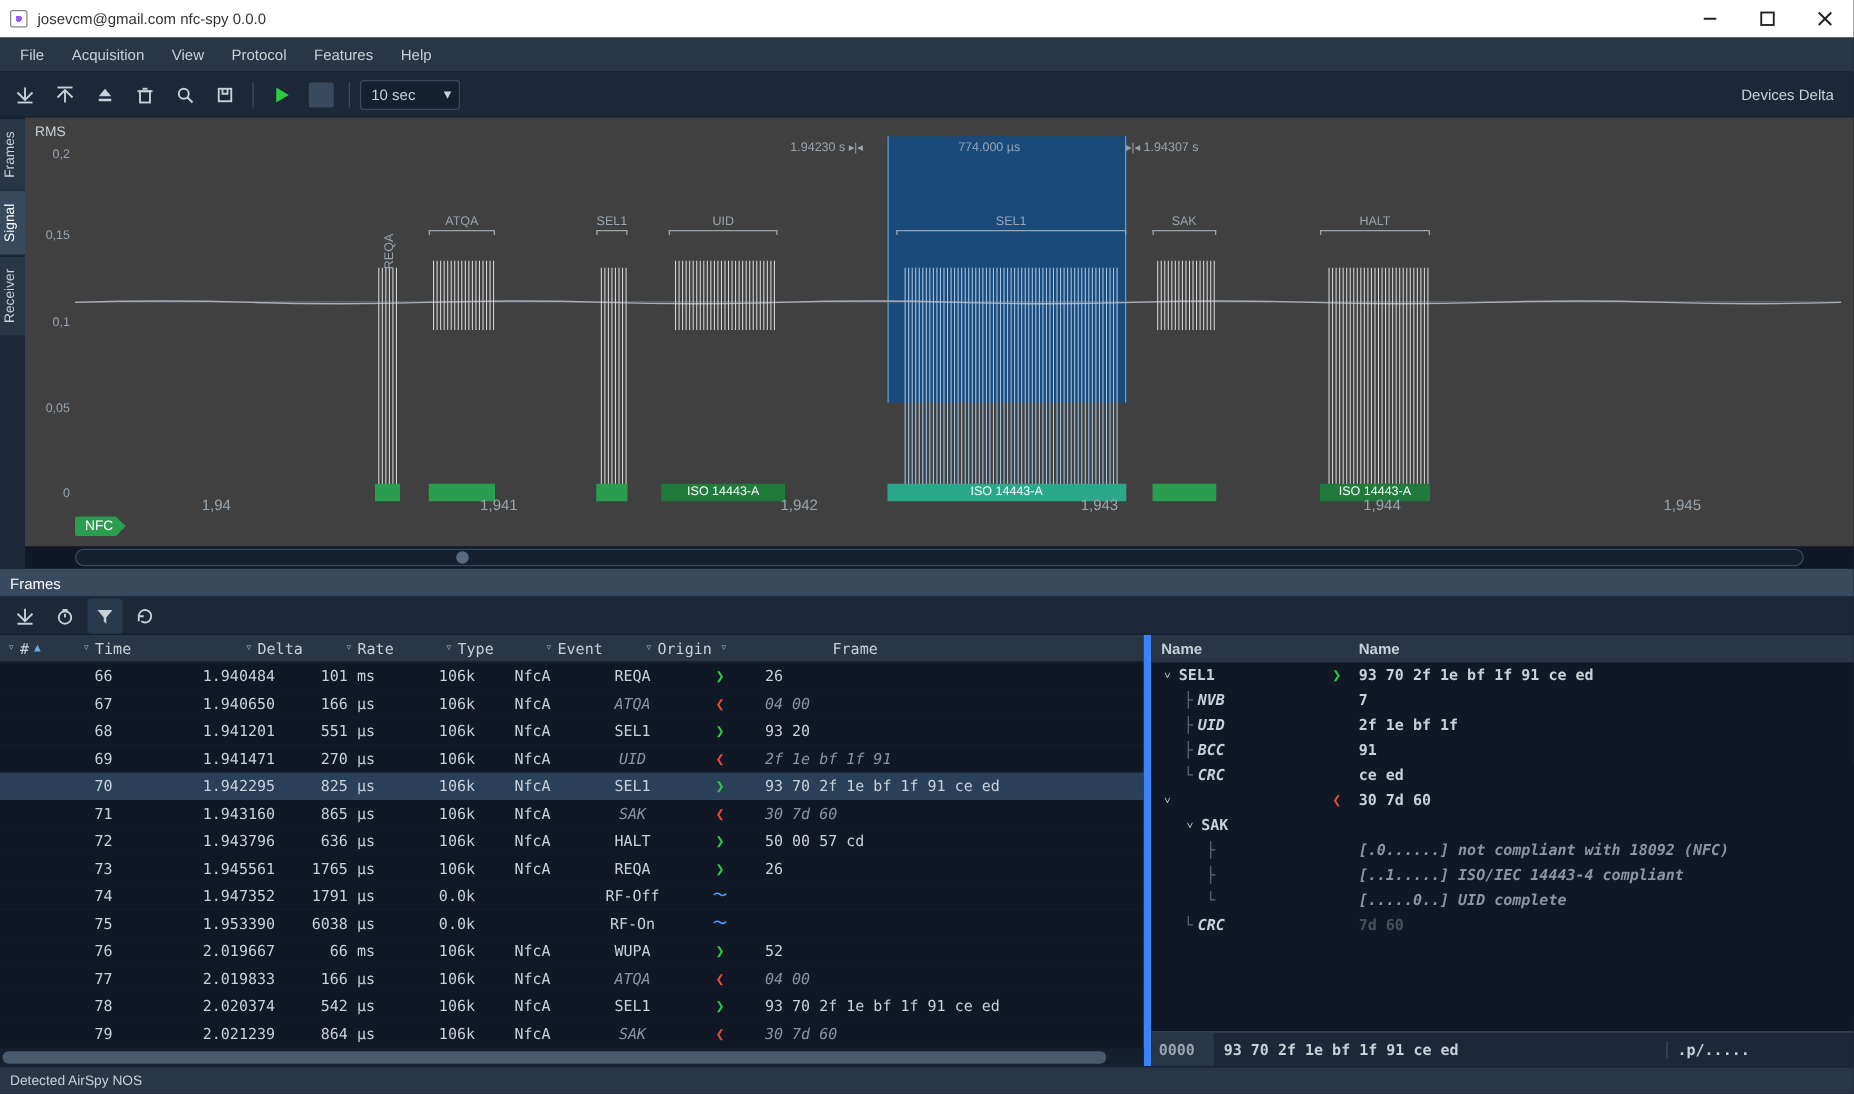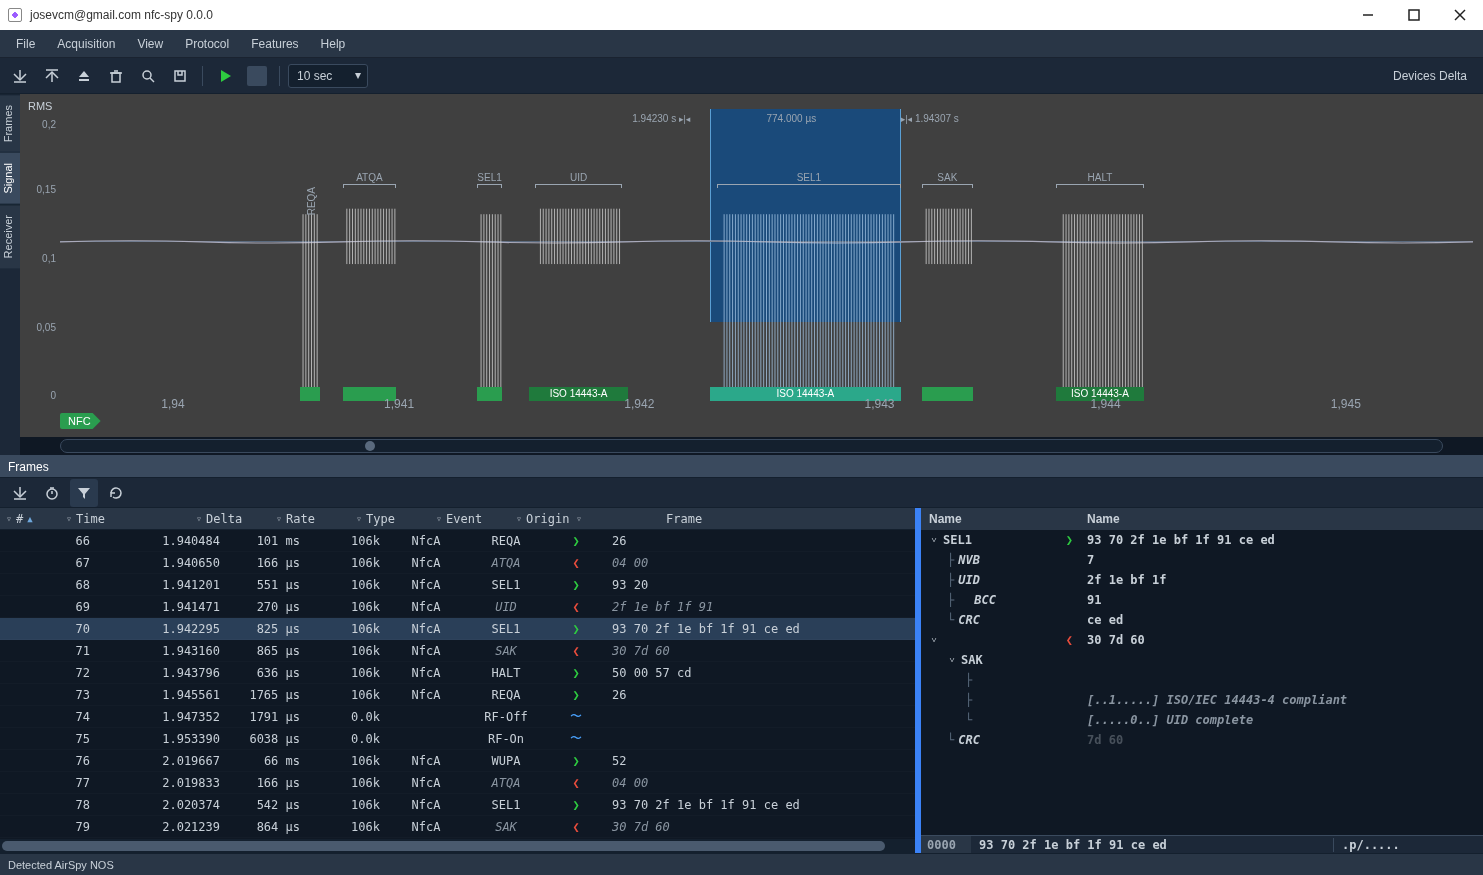--- a/index.html
+++ b/index.html
@@ -257,21 +257,21 @@
   background: #0f1824;
 }
 .detail-row { display: flex; height: 20px; align-items: center; }
 .detail-name { width: 158px; padding-left: 8px; display: flex; align-items: center; gap: 4px; }
 .detail-data { flex: 1; padding-left: 8px; }
 .tree-indent { display: inline-block; }
 .tree-toggle { font-size: 9px; width: 10px; text-align: center; }
 .tree-pipe { color: #5a6a7e; }
 .italic-data { font-style: italic; color: #8a95a1; }
 .hex-footer {
-  height: 18px;
+  height: 28px;
   border-top: 1px solid #3a4a5e;
   display: flex;
   font-family: "Consolas", monospace;
   font-size: 12px;
   align-items: center;
   background: #1c2838;
 }
 .hex-offset { width: 50px; padding-left: 6px; color: #9aa5b1; background: #293646; height: 100%; display: flex; align-items: center; }
 .hex-bytes { flex: 1; padding-left: 8px; }
 .hex-ascii { width: 150px; border-left: 1px solid #3a4a5e; padding-left: 8px; }
@@ -900,21 +900,21 @@
               <span class="tree-indent" style="width:14px;"></span>
               <span class="tree-pipe">├</span>
               <span style="font-style:italic;">UID</span>
             </div>
             <div class="detail-data " style="">2f 1e bf 1f</div>
           </div>
           <div class="detail-row">
             <div class="detail-name">
               <span class="tree-indent" style="width:14px;"></span>
               <span class="tree-pipe">├</span>
-              <span style="font-style:italic;margin-left:16px;">BCC</span>
+              <span style="font-style:italic;">BCC</span>
             </div>
             <div class="detail-data " style="">91</div>
           </div>
           <div class="detail-row">
             <div class="detail-name">
               <span class="tree-indent" style="width:14px;"></span>
               <span class="tree-pipe">└</span>
               <span style="font-style:italic;">CRC</span>
             </div>
             <div class="detail-data " style="">ce ed</div>
@@ -934,20 +934,21 @@
               <span style="font-style:normal;">SAK</span>
             </div>
           </div>
           <div class="detail-row">
             <div class="detail-name">
               <span class="tree-indent" style="width:14px;"></span>
               <span class="tree-indent" style="width:14px;"></span>
               <span class="tree-pipe">├</span>
               <span style="font-style:normal;"></span>
             </div>
+            <div class="detail-data italic-data" style="">[.0......] not compliant with 18092 (NFC)</div>
           </div>
           <div class="detail-row">
             <div class="detail-name">
               <span class="tree-indent" style="width:14px;"></span>
               <span class="tree-indent" style="width:14px;"></span>
               <span class="tree-pipe">├</span>
               <span style="font-style:normal;"></span>
             </div>
             <div class="detail-data italic-data" style="">[..1.....] ISO/IEC 14443-4 compliant</div>
           </div>

